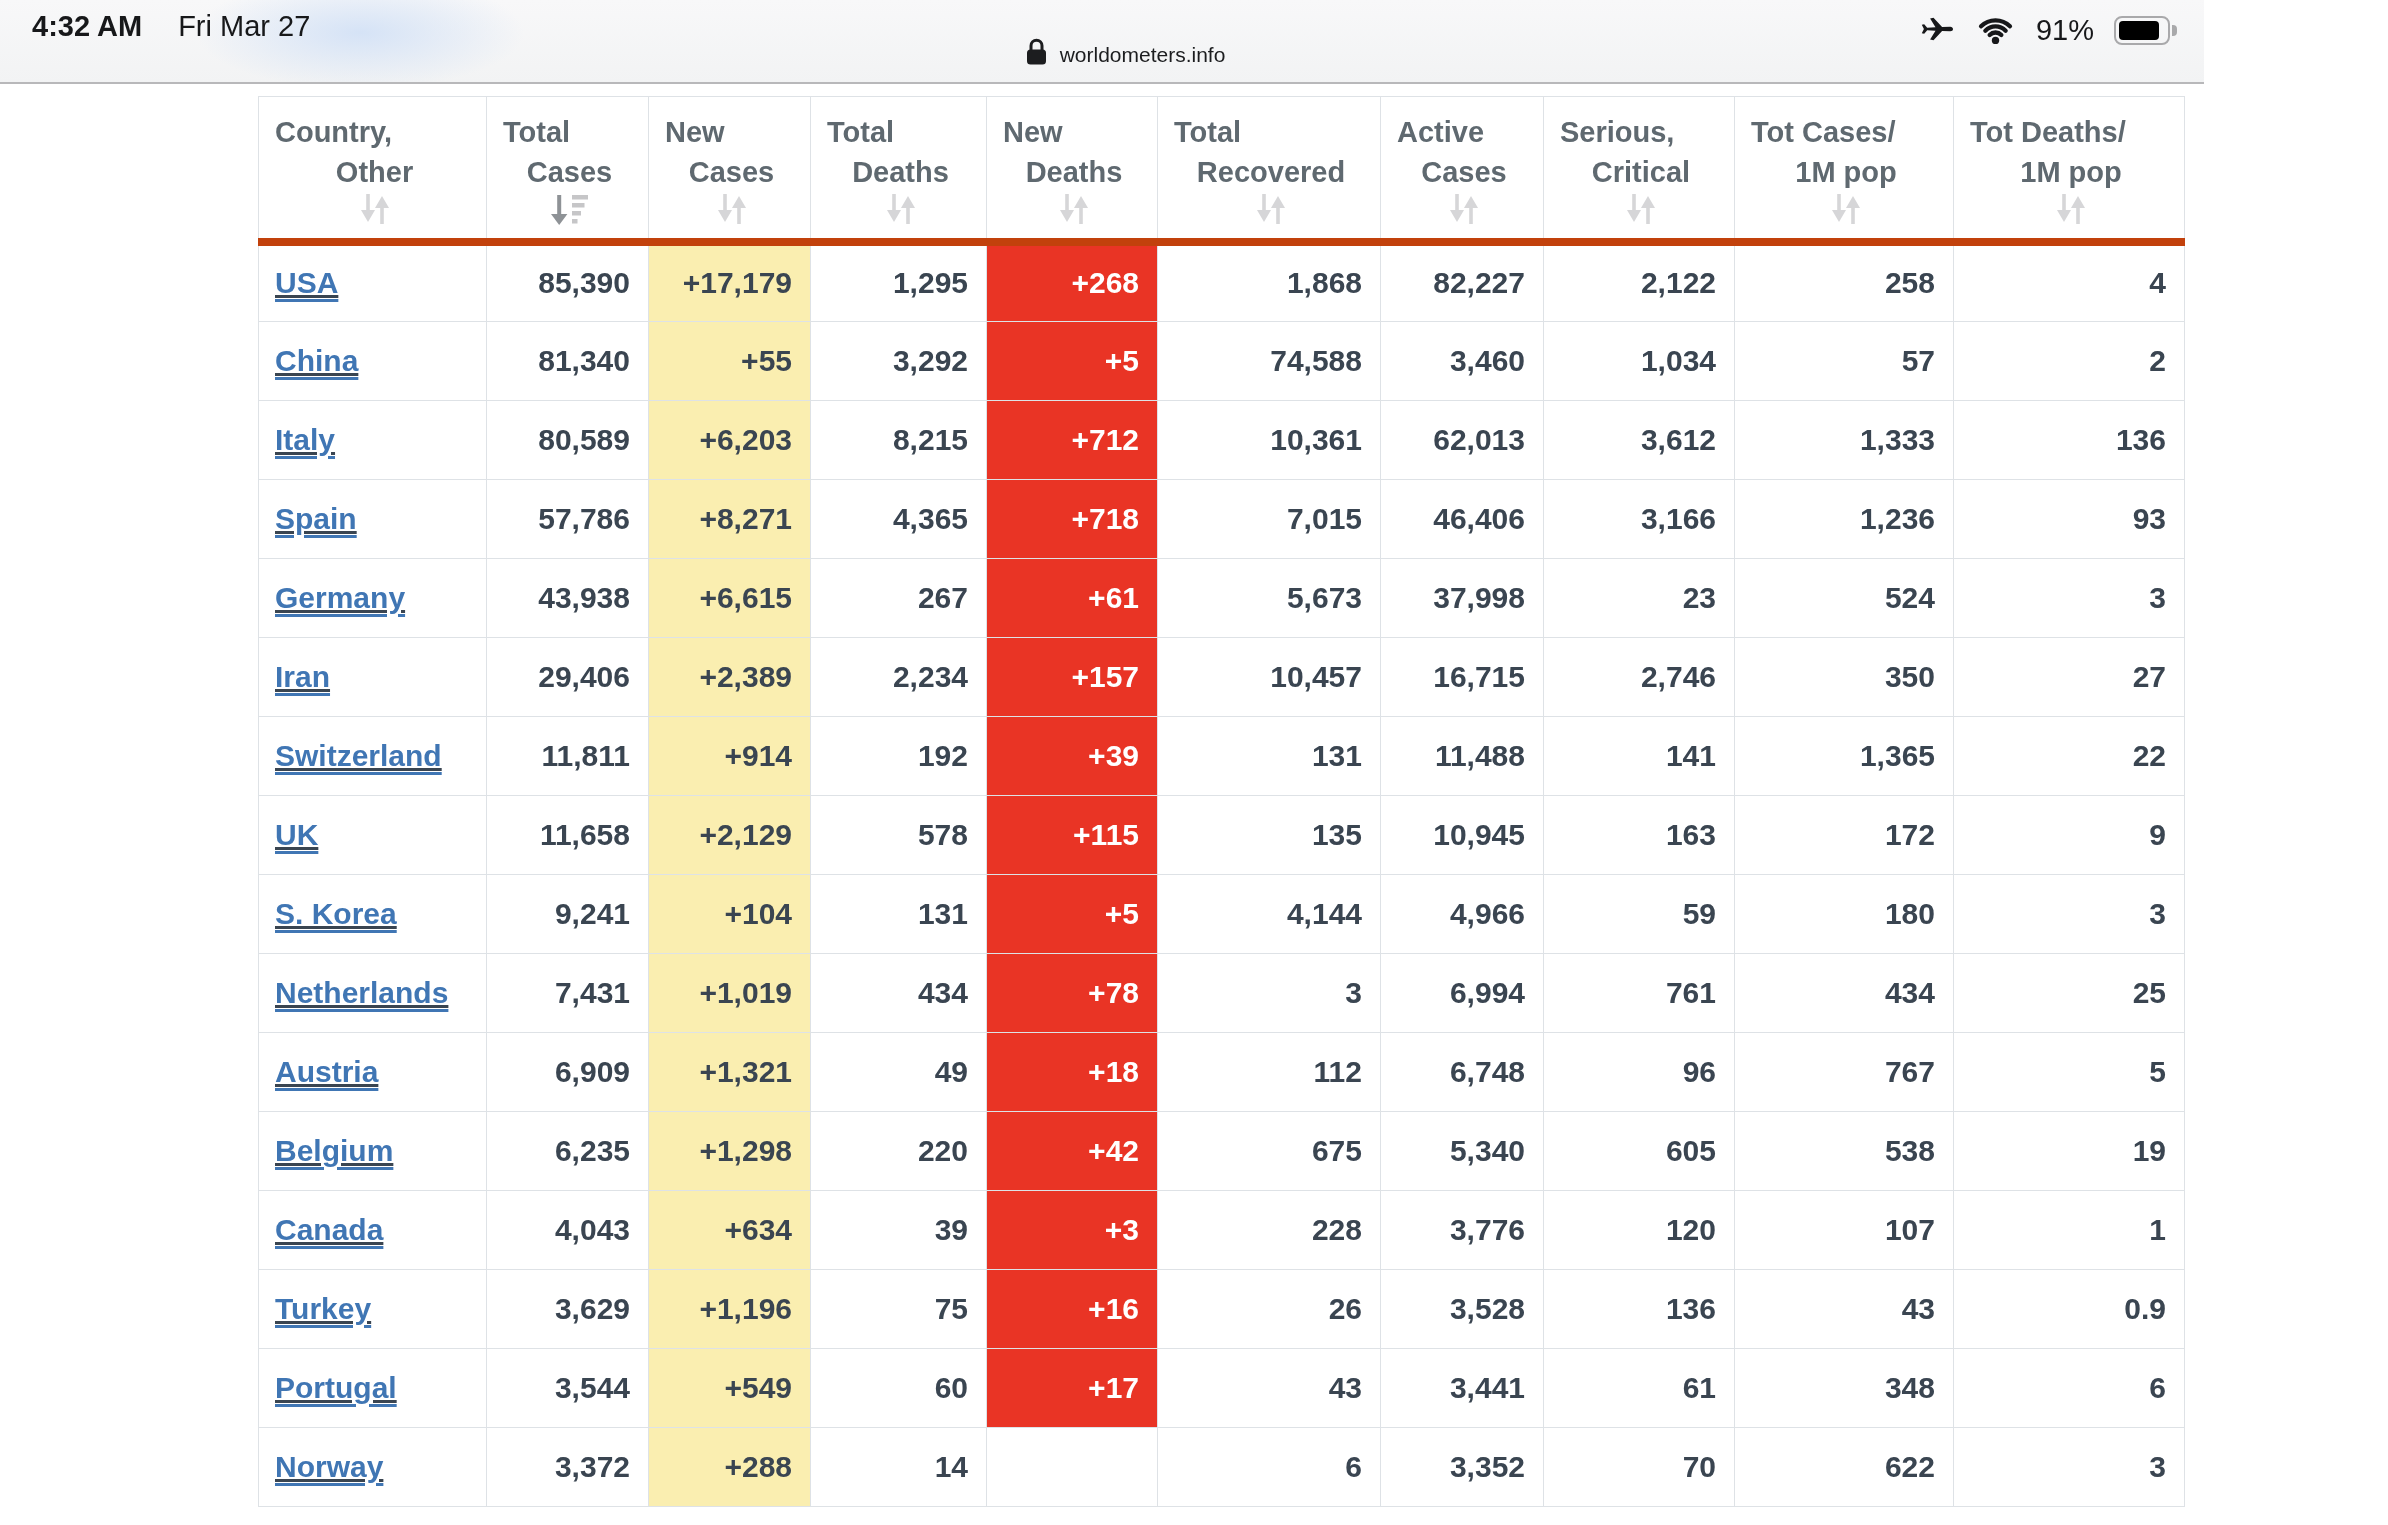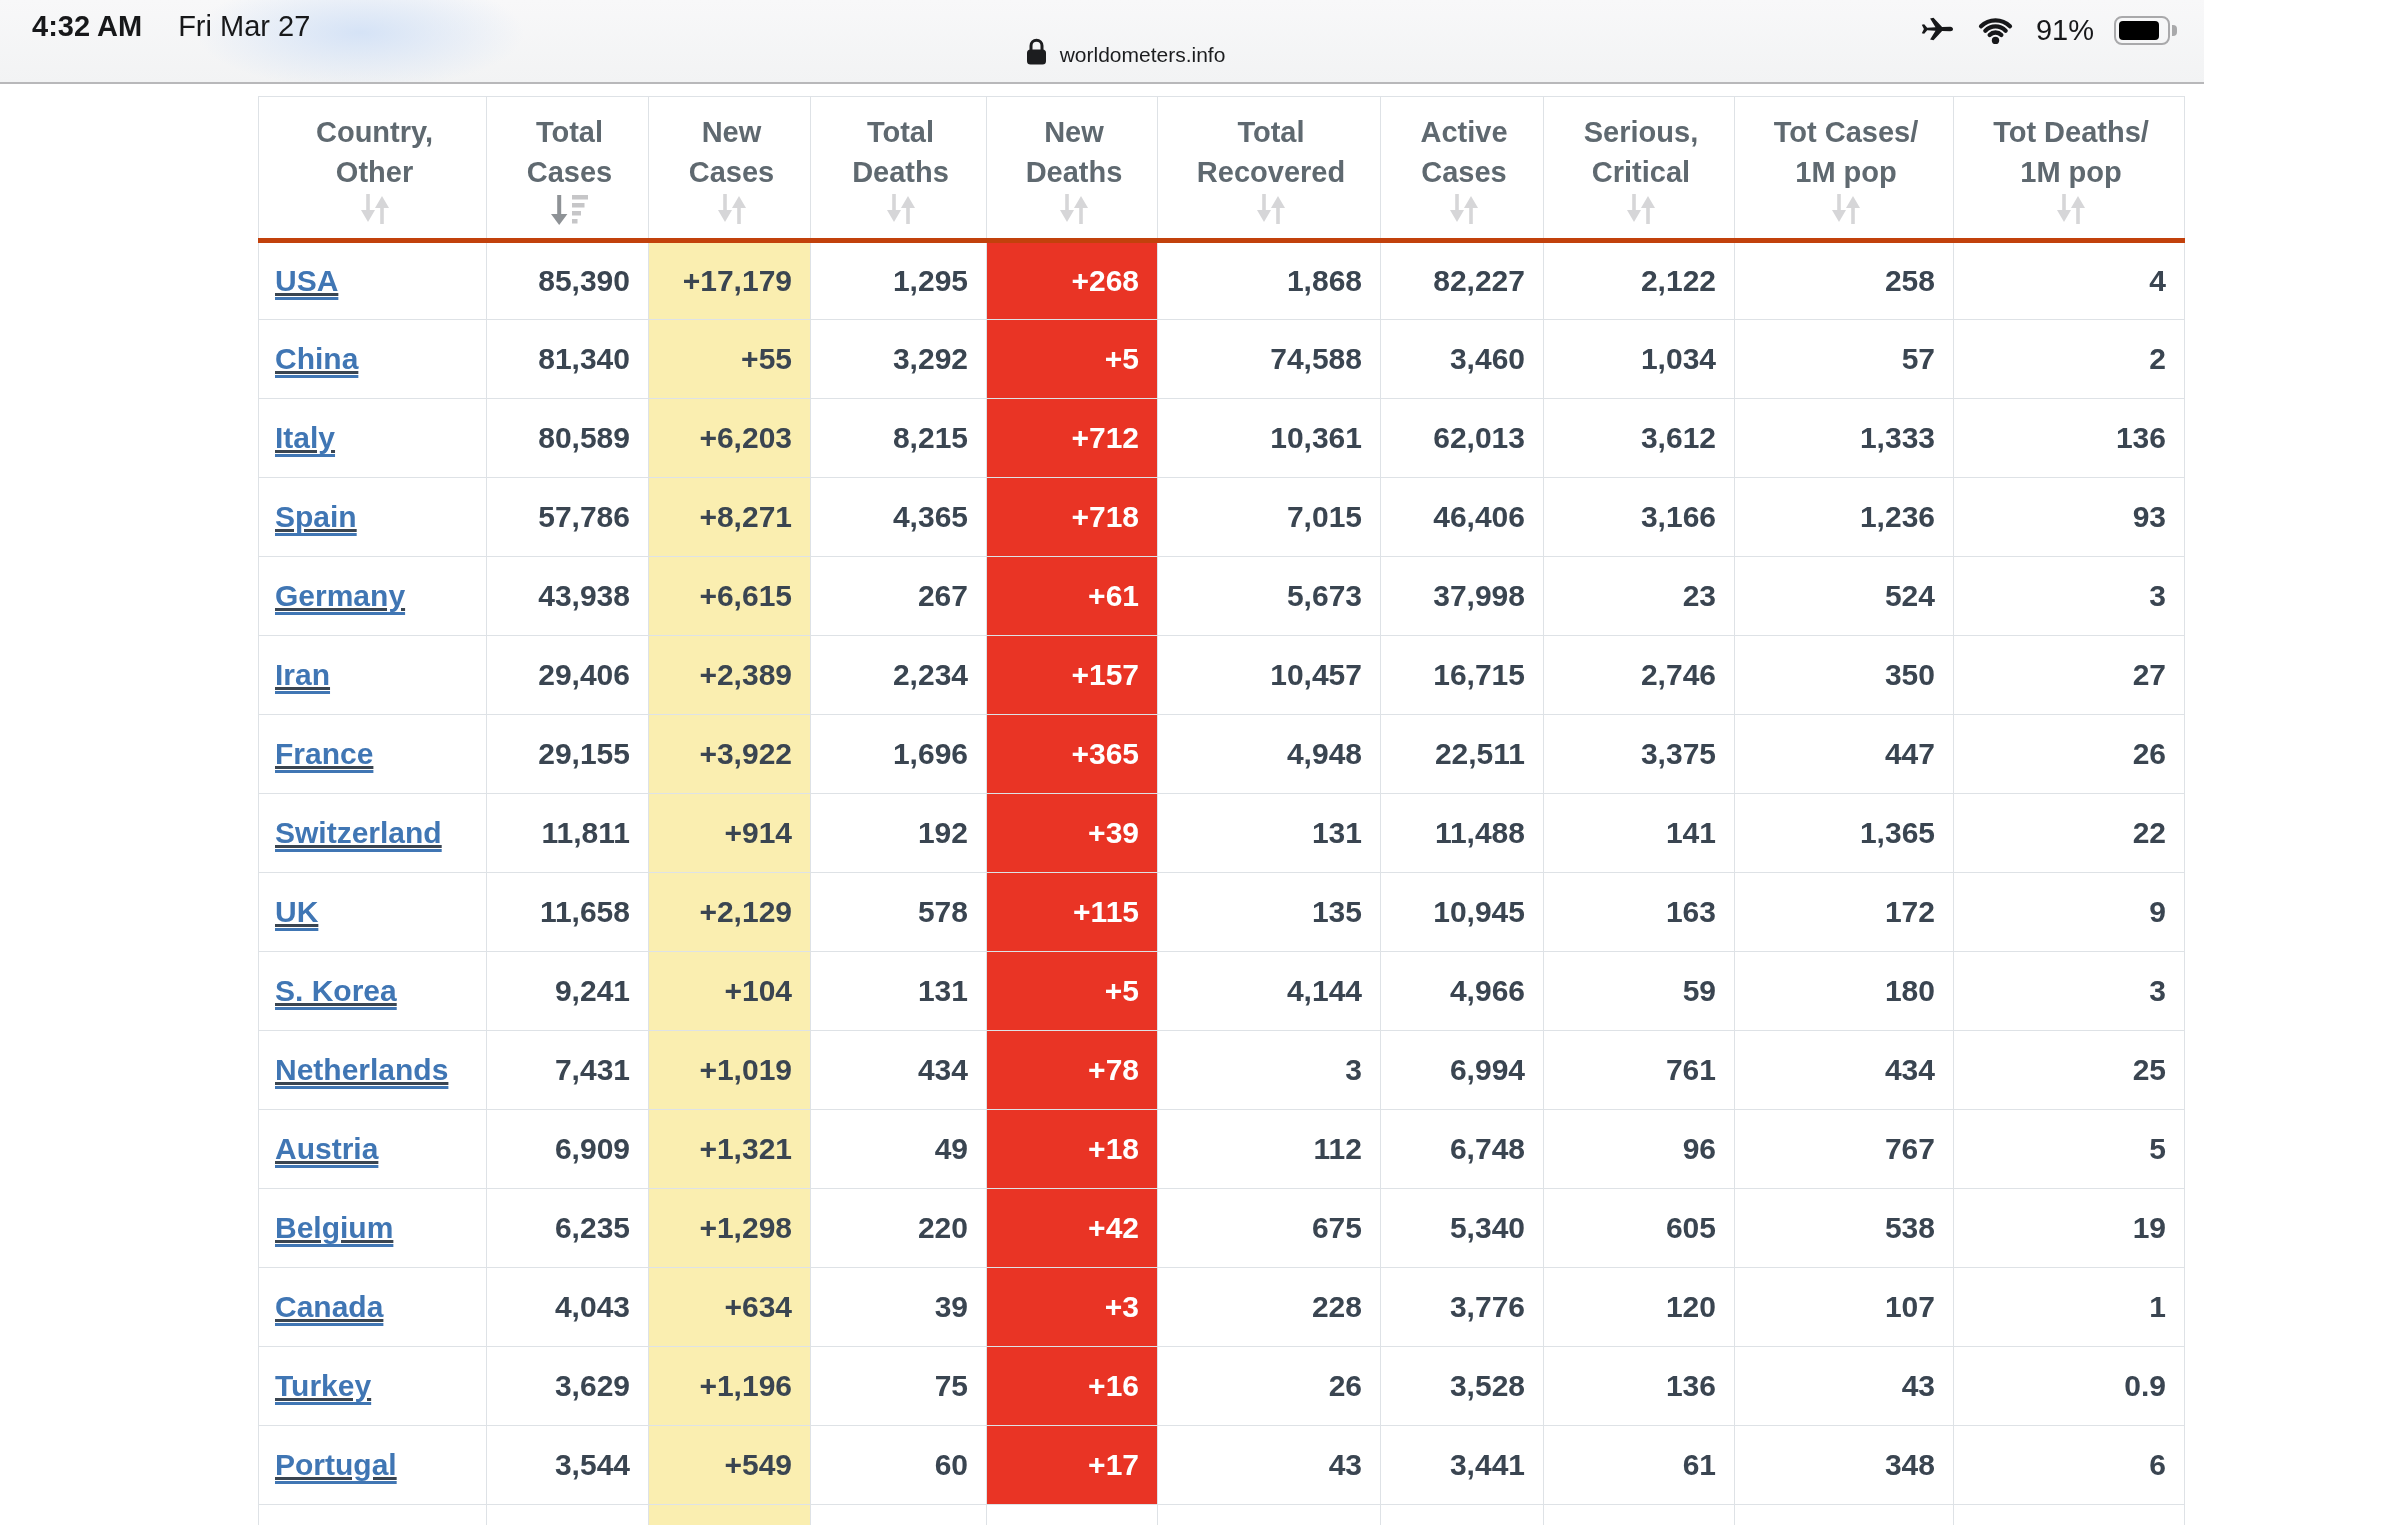--- a/index.html
+++ b/index.html
@@ -34,24 +34,24 @@
   .urlbar{
     position:absolute;top:37px;left:0;width:100%;z-index:1;
     display:flex;justify-content:center;align-items:center;gap:12px;
     font-size:21px;color:#1c1d1f;margin-left:23px;
   }
   
   .table-wrap{position:absolute;left:258px;top:96px;}
   table{border-collapse:collapse;table-layout:fixed;width:1926px;}
   th,td{border:1px solid #dee2e6;box-sizing:border-box;}
   thead th{
-    height:110px;vertical-align:top;text-align:center;
+    height:110px;vertical-align:top;text-align:left;
     padding:15px 12px 12px 16px;line-height:40px;
     font-size:29px;font-weight:700;color:#5f6970;
-    border-bottom:5px solid #c2410c;background:#fff;
+    border-bottom:8px solid #c2410c;background:#fff;
   }
   .th-line2{display:flex;justify-content:space-between;align-items:center;flex-direction:column;}
   .sort-icon svg{display:block;}
   tbody td{
     height:79px;padding:0 18px 0 0;text-align:right;
     font-size:30px;font-weight:700;color:#3a4551;background:#fff;
   }
   td.country-cell{text-align:left;padding:0 0 0 16px;text-decoration:underline;}
   a.country-link{
     color:var(--link,#4076b4);font-weight:700;text-decoration:underline;
@@ -346,32 +346,20 @@
     <td class="new-cases">+2,389</td>
     <td>2,234</td>
     <td class="new-deaths filled">+157</td>
     <td>10,457</td>
     <td>16,715</td>
     <td>2,746</td>
     <td>350</td>
     <td>27</td>
   </tr>
 
-  <tr>
-    <td class="country-cell"><a class="country-link">France</a></td>
-    <td>29,155</td>
-    <td class="new-cases">+3,922</td>
-    <td>1,696</td>
-    <td class="new-deaths filled">+365</td>
-    <td>4,948</td>
-    <td>22,511</td>
-    <td>3,375</td>
-    <td>447</td>
-    <td>26</td>
-  </tr>
 
   <tr>
     <td class="country-cell"><a class="country-link">Switzerland</a></td>
     <td>11,811</td>
     <td class="new-cases">+914</td>
     <td>192</td>
     <td class="new-deaths filled">+39</td>
     <td>131</td>
     <td>11,488</td>
     <td>141</td>

